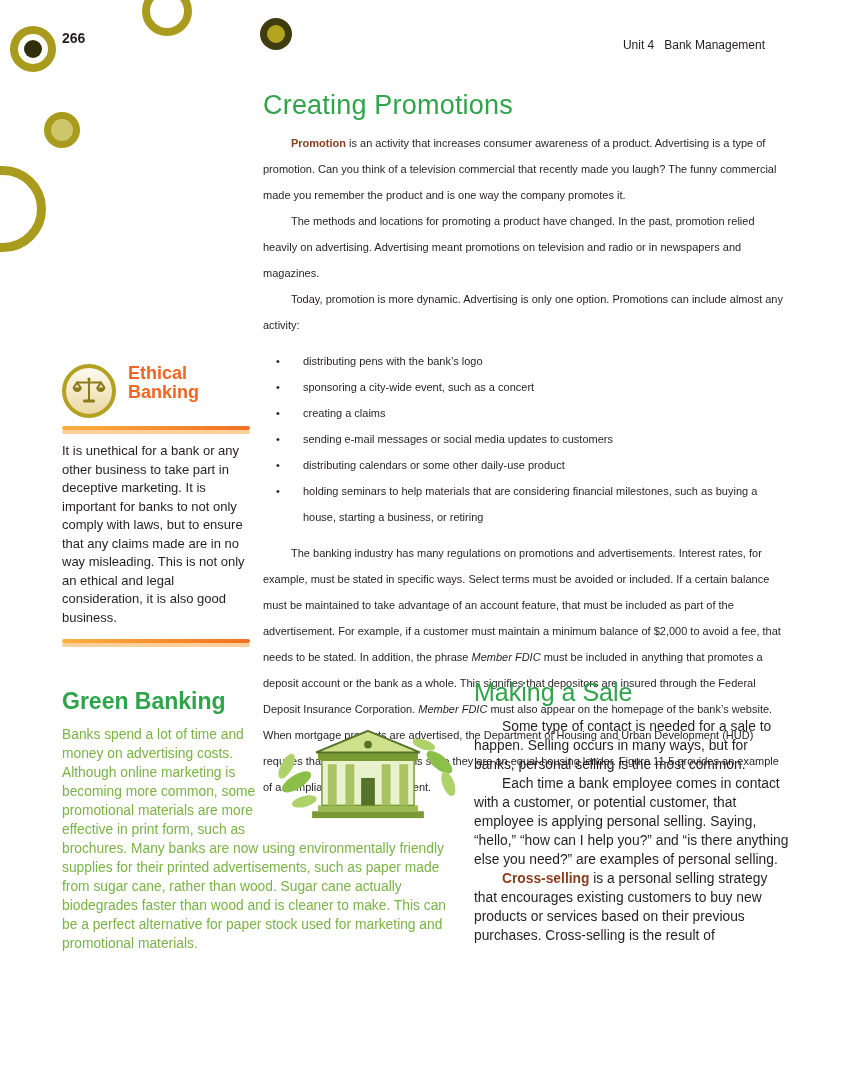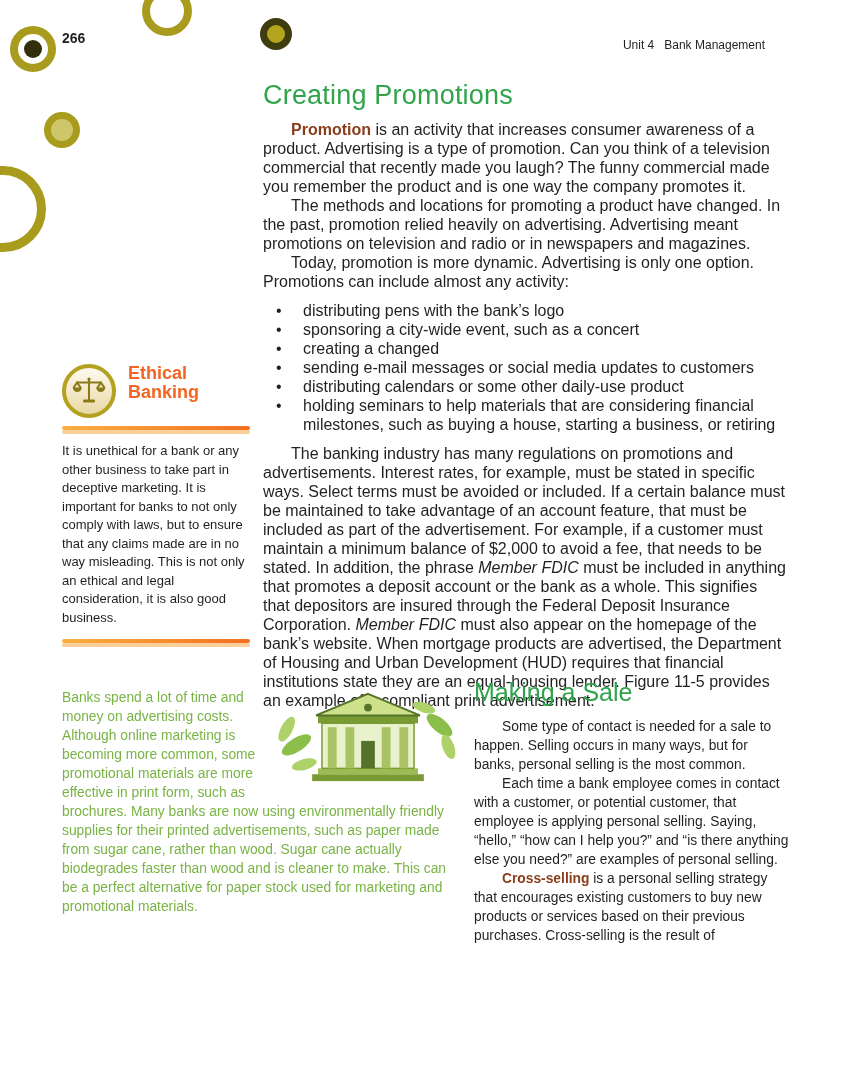--- a/index.html
+++ b/index.html
@@ -21,22 +21,22 @@
   .circle { position:absolute; border-radius:50%; }
   .c1 { left:10px; top:26px; width:46px; height:46px; border:8px solid #a89b1d; background:#ffffff; }
   .c1-dot { position:absolute; left:50%; top:50%; width:18px; height:18px; margin:-9px 0 0 -9px; border-radius:50%; background:#32300c; }
   .c2 { left:142px; top:-14px; width:50px; height:50px; border:8px solid #a89b1d; background:transparent; }
   .c3 { left:260px; top:18px; width:32px; height:32px; border:7px solid #3f3c10; background:#b3a51e; }
   .c4 { left:44px; top:112px; width:36px; height:36px; border:7px solid #a89b1d; background:#cdc66a; }
   .c5 { left:-40px; top:166px; width:86px; height:86px; border:9px solid #a89b1d; background:transparent; }
 
   
   .main { position:absolute; left:263px; top:78px; width:525px; }
-  .main h1 { margin:2px 0 9px 0; font-size:27px; font-weight:400; color:#2fa44a; letter-spacing:.2px; }
-  .main p, .main li { font-size:16px; line-height:19px; margin:0; }
+  .main h1 { margin:12px 0 9px 0; font-size:27px; font-weight:400; color:#2fa44a; letter-spacing:.2px; }
+  .main p, .main li { font-size:11px; line-height:26px; margin:0; }
   .indent { text-indent:28px; }
   .lead-term { font-weight:bold; color:#8a3d1b; }
   ul.bullets { margin:10px; padding:0; list-style:none; }
   ul.bullets li { position:relative; padding-left:30px; }
   ul.bullets li::before { content:"\2022"; position:absolute; left:3px; }
 
   
   .ethical { position:absolute; left:62px; top:364px; width:188px; }
   .ethical-head { display:flex; align-items:flex-start; gap:12px; }
   .ethical-icon {
@@ -81,21 +81,21 @@
 <div class="circle c5"></div>
 
 <div class="main">
   <h1>Creating Promotions</h1>
   <p class="indent"><span class="lead-term">Promotion</span><span> is an activity that increases consumer awareness of a product. Advertising is a type of promotion. Can you think of a television commercial that recently made you laugh? The funny commercial made you remember the product and is one way the company promotes it.</span></p>
   <p class="indent">The methods and locations for promoting a product have changed. In the past, promotion relied heavily on advertising. Advertising meant promotions on television and radio or in newspapers and magazines.</p>
   <p class="indent">Today, promotion is more dynamic. Advertising is only one option. Promotions can include almost any activity:</p>
   <ul class="bullets">
     <li>distributing pens with the bank’s logo</li>
     <li>sponsoring a city-wide event, such as a concert</li>
-    <li>creating a changed</li>
+    <li>creating a claims</li>
     <li>sending e-mail messages or social media updates to customers</li>
     <li>distributing calendars or some other daily-use product</li>
     <li>holding seminars to help materials that are considering financial milestones, such as buying a house, starting a business, or retiring</li>
   </ul>
   <p class="indent"><span>The banking industry has many regulations on promotions and advertisements. Interest rates, for example, must be stated in specific ways. Select terms must be avoided or included. If a certain balance must be maintained to take advantage of an account feature, that must be included as part of the advertisement. For example, if a customer must maintain a minimum balance of $2,000 to avoid a fee, that needs to be stated. In addition, the phrase </span><em>Member FDIC</em><span> must be included in anything that promotes a deposit account or the bank as a whole. This signifies that depositors are insured through the Federal Deposit Insurance Corporation. </span><em>Member FDIC</em><span> must also appear on the homepage of the bank’s website. When mortgage products are advertised, the Department of Housing and Urban Development (HUD) requires that financial institutions state they are an equal-housing lender. Figure 11-5 provides an example of a compliant print advertisement.</span></p>
 </div>
 
 <div class="ethical">
   <div class="ethical-head">
     <div class="ethical-icon">
@@ -118,20 +118,21 @@
       <div>Ethical</div>
       <div>Banking</div>
     </div>
   </div>
   <div class="rule rule-top"></div>
   <div class="ethical-body">It is unethical for a bank or any other business to take part in deceptive marketing. It is important for banks to not only comply with laws, but to ensure that any claims made are in no way misleading. This is not only an ethical and legal consideration, it is also good business.</div>
   <div class="rule rule-bottom"></div>
 </div>
 
 <div class="green">
+  <h2>Green Banking</h2>
   <div class="green-body">
     <svg class="bank-img" viewBox="0 0 190 100" aria-hidden="true">
       <ellipse cx="22" cy="58" rx="17" ry="7" fill="#8cbf4a" transform="rotate(-32 22 58)"></ellipse>
       <ellipse cx="12" cy="42" rx="14" ry="6" fill="#aed169" transform="rotate(-62 12 42)"></ellipse>
       <ellipse cx="30" cy="78" rx="13" ry="5.5" fill="#aed169" transform="rotate(-15 30 78)"></ellipse>
       <ellipse cx="168" cy="38" rx="16" ry="7" fill="#8cbf4a" transform="rotate(40 168 38)"></ellipse>
       <ellipse cx="177" cy="60" rx="13" ry="6" fill="#aed169" transform="rotate(70 177 60)"></ellipse>
       <ellipse cx="152" cy="20" rx="12" ry="5" fill="#aed169" transform="rotate(18 152 20)"></ellipse>
       <rect x="38" y="88" width="114" height="7" fill="#7a9a33"></rect>
       <rect x="44" y="82" width="102" height="6" fill="#9ebc55"></rect>

